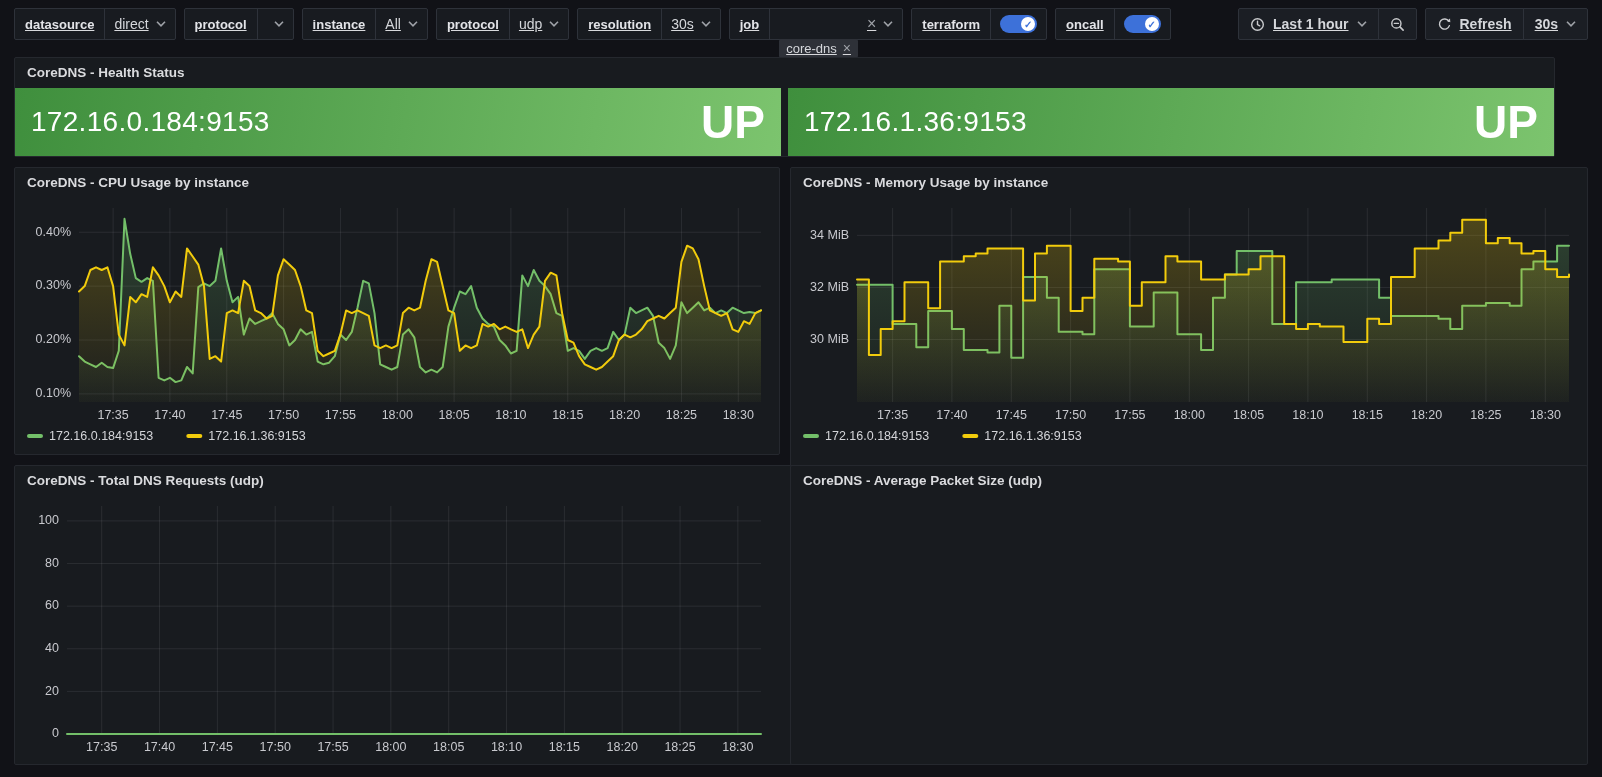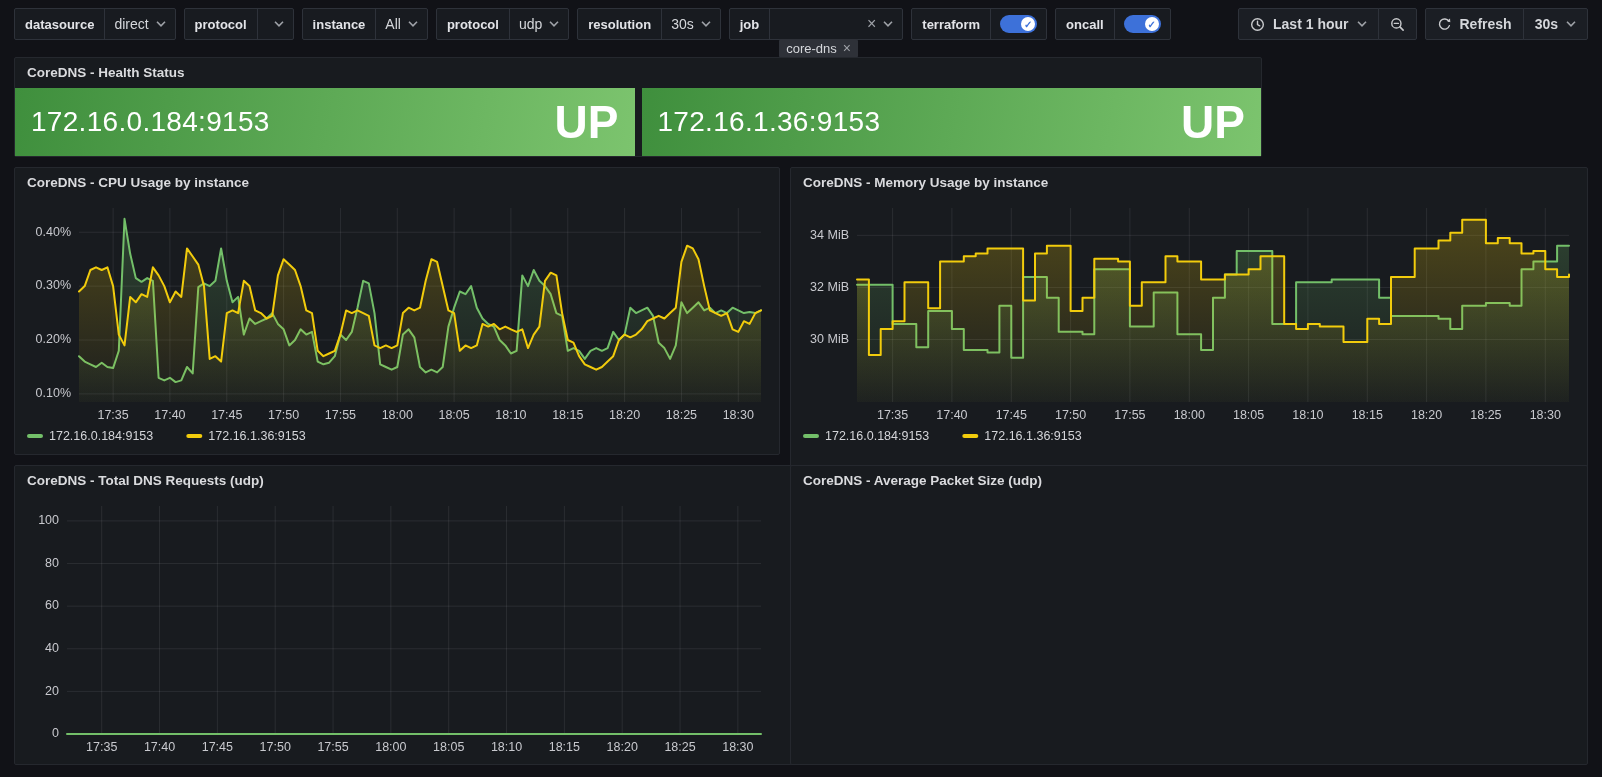--- a/index.html
+++ b/index.html
@@ -6,21 +6,21 @@
   html,body { background:#0b0c0e; }
   .app {
     position: relative; width: 1602px; height: 777px;
     background: #111217; overflow: hidden;
     font-family: "Liberation Sans", sans-serif;
     color: #d8d9dc;
   }
   
   .toolbar {
     position: absolute; left: 14px; top: 8px; right: 14px; height: 32px;
-    display: flex; gap: 8px; align-items: stretch;
+    display: flex; gap: 8px; align-items: stretch; text-decoration: underline;
   }
   .chip {
     display: flex; align-items: stretch; height: 32px;
     background: #181b20; border: 1px solid #2e323a; border-radius: 2px;
   }
   .chip-label {
     display: flex; align-items: center; padding: 0 10px;
     font-size: 13px; font-weight: 600; color: #e3e4e8; white-space: nowrap;
   }
   .chip-value {
@@ -61,21 +61,21 @@
   
   .panel {
     position: absolute; background: #181b1f;
     border: 1px solid #25282e; border-radius: 2px;
   }
   .panel-title {
     height: 30px; line-height: 30px; padding: 0 12px;
     font-size: 13.5px; font-weight: 600; color: #dadbde;
     white-space: nowrap; overflow: hidden; cursor: pointer;
   }
-  #p-health { left: 14px; top: 57px; width: 1248px; height: 100px; }
+  #p-health { left: 14px; top: 57px; width: 1541px; height: 100px; }
   #p-cpu    { left: 14px; top: 167px; width: 766px; height: 288px; }
   #p-mem    { left: 790px; top: 167px; width: 798px; height: 352px; }
   #p-req    { left: 14px; top: 465px; width: 780px; height: 300px; }
   #p-pkt    { left: 790px; top: 465px; width: 798px; height: 300px; }
   .stats-row {
     position: absolute; left: 0; right: 0; top: 30px; bottom: 0;
     display: flex; gap: 7px;
   }
   .stat {
     flex: 1; display: flex; align-items: center; justify-content: space-between;

